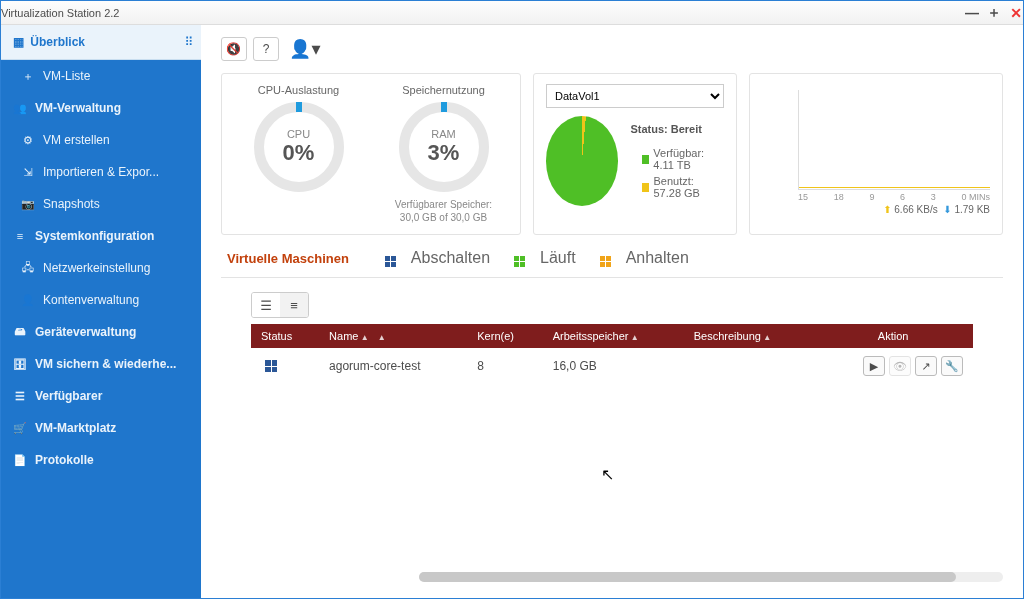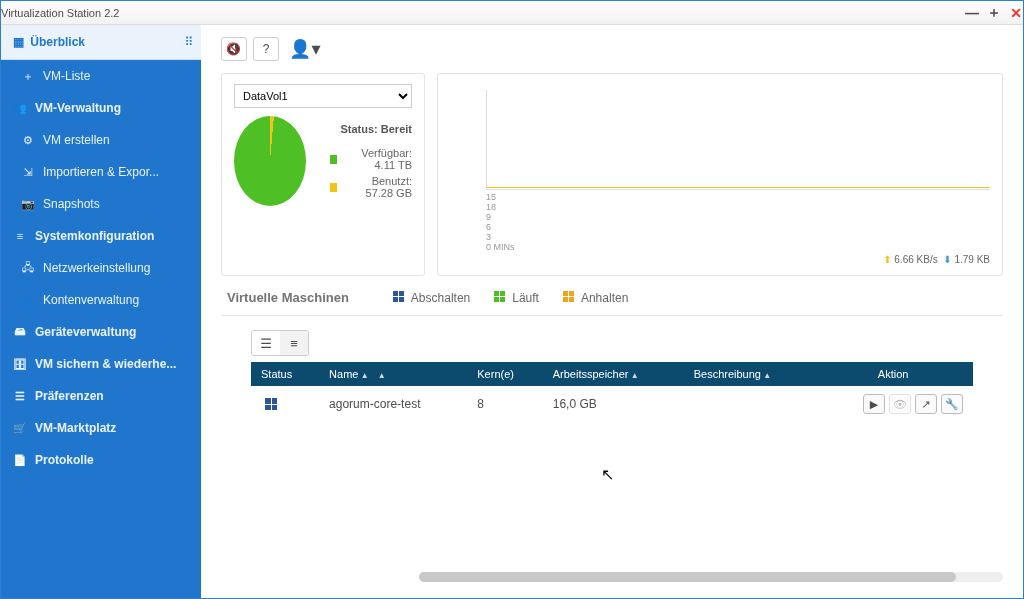--- a/index.html
+++ b/index.html
@@ -31,44 +31,44 @@
 .gtitle { font-size: 11px; color: #666; margin-bottom: 6px; }
 .gauge { width: 90px; height: 90px; border-radius: 50%; border: 10px solid #e6e6e6; margin: 0 auto 6px; display: flex; flex-direction: column; align-items: center; justify-content: center; position: relative; }
 .gauge::before { content:""; position:absolute; top:-10px; left:50%; transform:translateX(-50%); width:6px; height:10px; background:#1f9bde; }
 .gauge .lab { font-size: 11px; color: #888; }
 .gauge .val { font-size: 22px; font-weight: bold; color: #555; }
 .gsub { font-size: 10px; color: #888; line-height: 1.3; }
 .panel.storage { width: 204px; }
 .select { width: 100%; height: 24px; border: 1px solid #ccc; font-size: 11px; padding: 0 4px; background: #fff; cursor:pointer; }
 .pie-wrap { display: flex; align-items: center; gap: 12px; margin-top: 8px; }
 .pie { width: 90px; height: 90px; border-radius: 50%; background: conic-gradient(#f0c419 0deg 5deg, #4fbf26 5deg 360deg); }
-.pie-legend { font-size: 11px; text-align: right; }
+.pie-legend { font-size: 11px; }
 .pie-status { font-weight: bold; margin-bottom: 12px; color:#555; }
 .leg-row { display: flex; align-items: center; gap: 4px; margin-top: 4px; color:#666;padding-left:12px; }
 .swatch { width: 9px; height: 9px; display: inline-block; }
 .panel.net { flex: 1; position: relative; }
 .net-chart { position: relative; height: 100px; border-left: 1px solid #ddd; border-bottom: 1px solid #ddd; margin: 6px 0 0 36px; }
 .net-chart .line { position:absolute; left:0; right:0; bottom:1px; height:1px; background:#f0c419; }
 .yticks { position:absolute; left:0; top:30px; font-size:9px; color:#999; text-align:right; width:34px; line-height:19px; }
-.xticks { display:flex; justify-content:space-between; font-size:9px; color:#999; margin: 2px 0 0 36px; flex-direction: column; }
+.xticks { display:flex; justify-content:space-between; font-size:9px; color:#999; margin: 2px 0 0 36px; }
 .net-foot { text-align: right; font-size: 10px; color: #666; margin-top: 2px; }
 .arrow-up { color: #f0c419; }
 .arrow-dn { color: #3498db; }
 .vm-bar { display: flex; align-items: center; gap: 24px; border-bottom: 1px solid #e3e3e3; padding: 0 6px 10px; margin-bottom: 14px; }
-.vm-bar-title { font-weight: bold; color: #737373; font-size: 13px; margin-right: 20px; }
-.leg { display: flex; align-items: flex-start; gap: 7px; font-size: 12px; color: #666; }
+.vm-bar-title { font-weight: bold; color: #c2410c; font-size: 13px; margin-right: 12px; }
+.leg { display: flex; align-items: flex-end; gap: 15px; font-size: 16px; color: #666; }
 .sq { width: 11px; height: 11px; display: grid; grid-template: 1fr 1fr / 1fr 1fr; gap:1px; }
 .sq span { background:#2b5797; }
 .sq.green span { background:#4fbf26; }
 .sq.orange span { background:#f0a419; }
 .view-toggle { display: inline-flex; border: 1px solid #ccc; border-radius: 3px; overflow: hidden; margin-bottom: 6px; margin-left: 30px; }
 .vt-btn { width: 28px; height: 24px; display: flex; align-items: center; justify-content: center; cursor: pointer; font-size: 13px; background:#fff; }
 .vt-btn.active { background: #f2f2f2; }
 .vm-table { width: calc(100% - 60px); margin-left: 30px; border-collapse: collapse; }
-.vm-table thead { background: #0c4a6e; color: #fff; }
+.vm-table thead { background: #7f1d1d; color: #fff; }
 .vm-table th { text-align: left; padding: 6px 10px; font-size: 11px; font-weight: normal; }
 .vm-table td { padding: 8px 10px; font-size: 12px; }
 .sort::after { content:" ▲"; font-size:8px; opacity:.8; }
 .status-sq { width:12px; height:12px; display:grid; grid-template:1fr 1fr/1fr 1fr; gap:1px; margin-left:4px; }
 .status-sq span{ background:#2b5797; }
 .row-actions { display:flex; gap:4px; justify-content:flex-end; }
 .rbtn { width:22px; height:20px; border:1px solid #bbb; border-radius:3px; background:#fafafa; display:flex; align-items:center; justify-content:center; font-size:11px; cursor:pointer; }
 .rbtn.disabled{ opacity:.4; cursor:default; }
 .scrollbar-h { position:absolute; left:218px; right:20px; bottom:16px; height:10px; background:#eee; border-radius:5px; }
 .scrollbar-h .thumb { position:absolute; left:0; top:0; bottom:0; width:92%; background:#c8c8c8; border-radius:5px; }
@@ -131,21 +131,21 @@
           <div class="nav-item bold">
             <span class="nav-icon">🖴</span>
             <span>Geräteverwaltung</span>
           </div>
           <div class="nav-item bold">
             <span class="nav-icon">🗄</span>
             <span>VM sichern &amp; wiederhe...</span>
           </div>
           <div class="nav-item bold">
             <span class="nav-icon">☰</span>
-            <span>Präferenzen</span>
+            <span>Verfügbarer</span>
           </div>
           <div class="nav-item bold">
             <span class="nav-icon">🛒</span>
             <span>VM-Marktplatz</span>
           </div>
           <div class="nav-item bold">
             <span class="nav-icon">📄</span>
             <span>Protokolle</span>
           </div>
         </div>
@@ -153,20 +153,38 @@
     <div class="main">
       <div class="header-row">
         <div class="header-actions">
           <div class="hbtn">🔇</div>
           <div class="hbtn">?</div>
           <div class="user-icon">👤▾</div>
         </div>
       </div>
 
       <div class="dashboard">
+        <div class="panel gauges">
+          <div class="gcol">
+            <div class="gtitle">CPU-Auslastung</div>
+            <div class="gauge">
+              <div class="lab">CPU</div>
+              <div class="val">0%</div>
+            </div>
+          </div>
+          <div class="gcol">
+            <div class="gtitle">Speichernutzung</div>
+            <div class="gauge">
+              <div class="lab">RAM</div>
+              <div class="val">3%</div>
+            </div>
+            <div class="gsub">Verfügbarer Speicher:</div>
+            <div class="gsub">30,0 GB of 30,0 GB</div>
+          </div>
+        </div>
 
         <div class="panel storage">
           <select class="select">
             <option>DataVol1</option>
           </select>
           <div class="pie-wrap">
             <div class="pie"></div>
             <div class="pie-legend">
               <div class="pie-status">Status: Bereit</div>
               <div class="leg-row">

